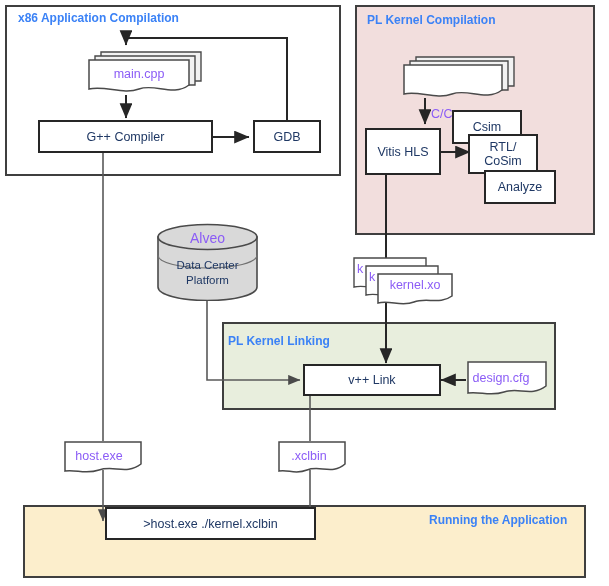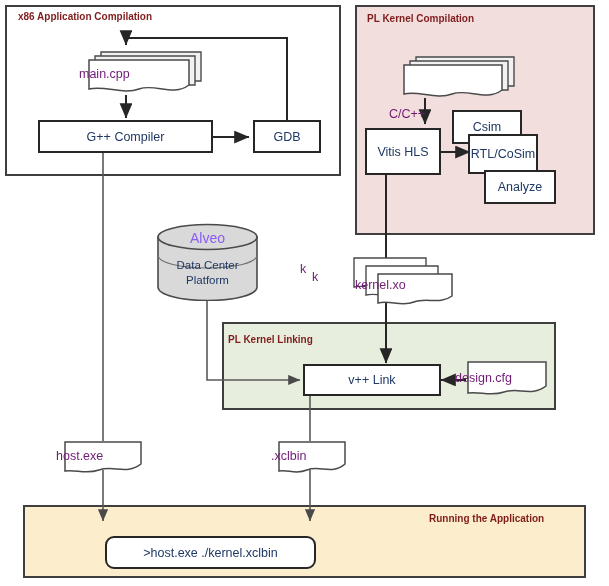--- a/index.html
+++ b/index.html
@@ -3,31 +3,31 @@
 <meta charset="utf-8">
 <style>
   html,body{margin:0;padding:0;background:#ffffff;}
   body{width:609px;height:586px;position:relative;overflow:hidden;
        font-family:"Liberation Sans","DejaVu Sans",sans-serif;
        color:#1f3864;}
   #stage{position:absolute;left:0;top:0;width:609px;height:586px;}
   svg#wires{position:absolute;left:0;top:0;width:609px;height:586px;pointer-events:none;}
 
   .group{position:absolute;border:2px solid #3f3f3f;box-sizing:border-box;}
-  .group-title{position:absolute;font-weight:bold;font-size:10px;color:#7f1d1d;
+  .group-title{position:absolute;font-weight:bold;font-size:12px;color:#3b82f6;
                white-space:nowrap;}
 
   .node{position:absolute;box-sizing:border-box;border:2px solid #262626;
         background:#ffffff;display:flex;align-items:center;justify-content:center;
         text-align:center;font-size:12.5px;color:#1f3864;line-height:1.12;}
 
   .doc-wrap{position:absolute;}
   .doc-wrap svg{position:absolute;left:0;top:0;overflow:visible;}
-  .doc-label{position:absolute;width:100%;font-size:12.5px;
-             color:#701a75;white-space:nowrap;pointer-events:none;}
+  .doc-label{position:absolute;width:100%;text-align:center;font-size:12.5px;
+             color:#8b5cf6;white-space:nowrap;pointer-events:none;}
 
   .cyl{position:absolute;}
   .cyl svg{position:absolute;left:0;top:0;}
   .cyl-top-label{position:absolute;width:100%;text-align:center;font-size:14px;
                  color:#8b5cf6;white-space:nowrap;}
   .cyl-body-label{position:absolute;width:100%;text-align:center;font-size:11.5px;
                   color:#1f3864;line-height:1.15;}
 </style>
 </head>
 <body>
@@ -140,21 +140,21 @@
   </div>
 
   <div class="node" style="left:365px;top:128px;width:76px;height:47px;">
     <span>Vitis HLS</span>
   </div>
 
   <div class="node" style="left:452px;top:110px;width:70px;height:34px;">
     <span>Csim</span>
   </div>
 
-  <div class="node" style="left:468px;top:134px;width:70px;height:40px;flex-direction:row;">
+  <div class="node" style="left:468px;top:134px;width:70px;height:40px;flex-direction:column;">
     <span>RTL/</span>
     <span>CoSim</span>
   </div>
 
   <div class="node" style="left:484px;top:170px;width:72px;height:34px;">
     <span>Analyze</span>
   </div>
 
   <div class="doc-wrap" style="left:352px;top:256px;width:120px;height:50px;">
     <svg width="120" height="50" viewBox="0 0 120 50">
@@ -196,17 +196,17 @@
     <div class="doc-label" style="left:-11px;top:11px;">design.cfg</div>
   </div>
 
   <div class="doc-wrap" style="left:277px;top:440px;width:76px;height:40px;">
     <svg width="76" height="40" viewBox="0 0 76 40">
       <path d="M2,2 L68,2 L68,24 C56,35 42,25 30,30 C18,35 11,29 2,31 Z" fill="#ffffff" stroke="#4a4a4a" stroke-width="1.5"></path>
     </svg>
     <div class="doc-label" style="left:-6px;top:9px;">.xclbin</div>
   </div>
 
-  <div class="node" style="left:105px;top:536px;width:211px;height:33px;border-radius:9px;">
+  <div class="node" style="left:105px;top:507px;width:211px;height:33px;">
     <span>&gt;host.exe ./kernel.xclbin</span>
   </div>
 
 </div>
 
 </body></html>

